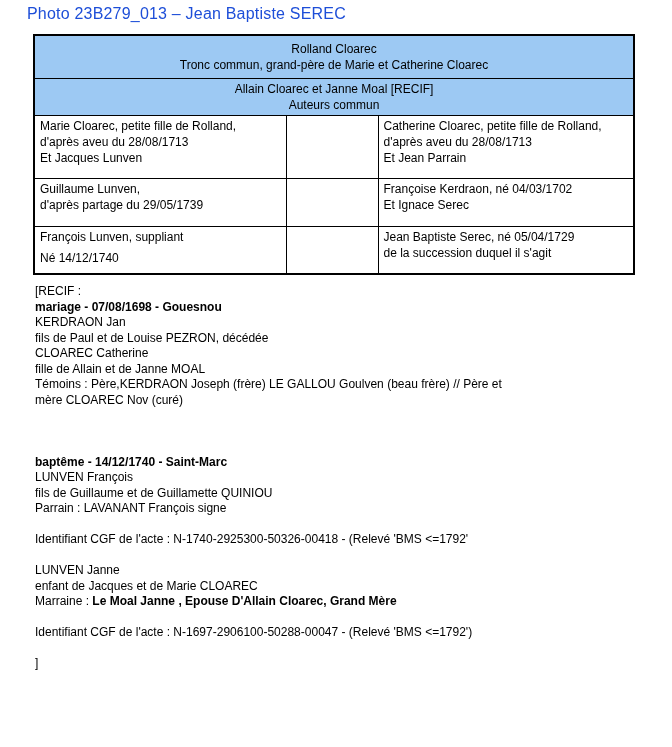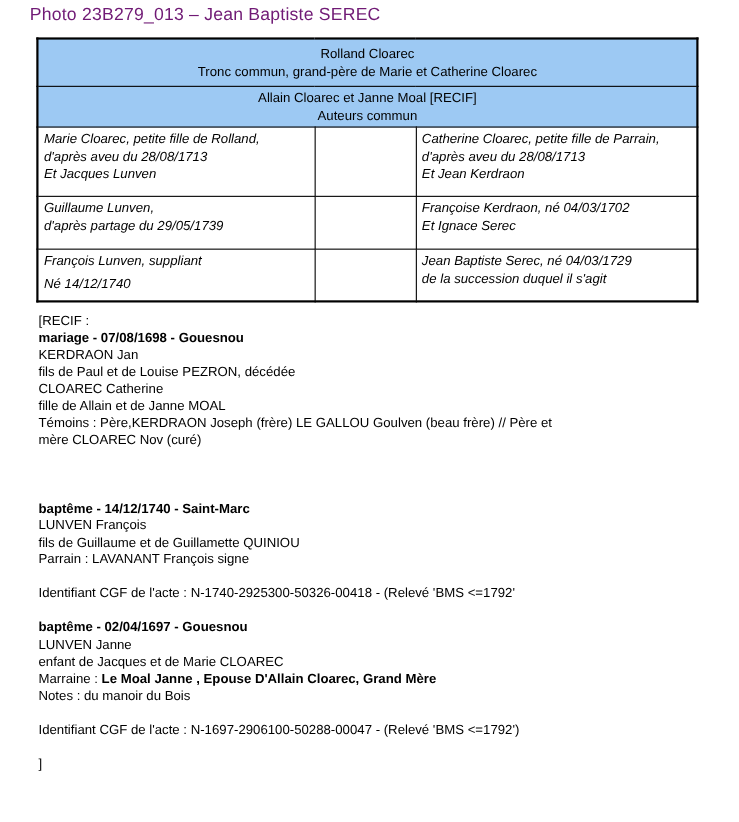--- a/index.html
+++ b/index.html
@@ -53,40 +53,40 @@
   tr.hdr-row-2 td { height: 30px; }
   td.cell {
     vertical-align: top;
     padding: 2px 6px 2px 5px;
     line-height: 16px;
     background: #fff;
   }
   tr.body-row-0 td { height: 58px; }
   tr.body-row-1 td { height: 43px; }
   tr.body-row-2 td { height: 42px; }
-  .cell-line { white-space: nowrap; font-style: italic; }
+  .cell-line { white-space: nowrap; }
   .cell-spacer { height: 5px; }
   .notes {
     position: absolute;
     left: 35px;
     top: 284px;
     width: 625px;
     font-size: 12px;
     line-height: 15.5px;
     color: #000;
   }
   .note-line { white-space: pre; min-height: 15.5px; }
   .note-line b, .cell-line b { font-weight: bold; }
 </style>
 </head>
 <body>
 
 <div class="page">
 
-  <div class="page-title" style="color: #701a75;">Photo 23B279_013 – Jean Baptiste SEREC</div>
+  <div class="page-title" style="color: #1d4ed8;">Photo 23B279_013 – Jean Baptiste SEREC</div>
 
   <table class="gen-table">
     <colgroup>
       <col style="width:252px">
       <col style="width:92px">
       <col style="width:256px">
     </colgroup>
     <thead>
         <tr class="hdr-row-1">
           <td class="hdr" colspan="3" style="background: rgb(157, 201, 243);">
@@ -103,23 +103,23 @@
       </thead>
     <tbody>
         <tr class="body-row-0">
           <td class="cell">
             <div class="cell-line">Marie Cloarec, petite fille de Rolland,</div>
             <div class="cell-line">d'après aveu du 28/08/1713</div>
             <div class="cell-line">Et Jacques Lunven</div>
           </td>
           <td class="cell"></td>
           <td class="cell">
-            <div class="cell-line">Catherine Cloarec, petite fille de Parrain,</div>
+            <div class="cell-line">Catherine Cloarec, petite fille de Rolland,</div>
             <div class="cell-line">d'après aveu du 28/08/1713</div>
-            <div class="cell-line">Et Jean Kerdraon</div>
+            <div class="cell-line">Et Jean Parrain</div>
           </td>
         </tr>
         <tr class="body-row-1">
           <td class="cell">
             <div class="cell-line">Guillaume Lunven,</div>
             <div class="cell-line">d'après partage du 29/05/1739</div>
           </td>
           <td class="cell"></td>
           <td class="cell">
             <div class="cell-line">Françoise Kerdraon, né 04/03/1702</div>
@@ -127,21 +127,21 @@
           </td>
         </tr>
         <tr class="body-row-2">
           <td class="cell">
             <div class="cell-line">François Lunven, suppliant</div>
             <div class="cell-spacer"></div>
             <div class="cell-line">Né 14/12/1740</div>
           </td>
           <td class="cell"></td>
           <td class="cell">
-            <div class="cell-line">Jean Baptiste Serec, né 04/03/1729</div>
+            <div class="cell-line">Jean Baptiste Serec, né 05/04/1729</div>
             <div class="cell-line">de la succession duquel il s'agit</div>
           </td>
         </tr>
       </tbody>
   </table>
 
   <div class="notes">
       <div class="note-line"><span>[RECIF :</span></div>
       <div class="note-line"><b>mariage - 07/08/1698 - Gouesnou</b></div>
       <div class="note-line"><span>KERDRAON Jan</span></div>
@@ -153,24 +153,22 @@
       <div class="note-line">&nbsp;</div>
       <div class="note-line">&nbsp;</div>
       <div class="note-line">&nbsp;</div>
       <div class="note-line"><b>baptême - 14/12/1740 - Saint-Marc</b></div>
       <div class="note-line"><span>LUNVEN François</span></div>
       <div class="note-line"><span>fils de Guillaume et de Guillamette QUINIOU</span></div>
       <div class="note-line"><span>Parrain : LAVANANT François signe</span></div>
       <div class="note-line">&nbsp;</div>
       <div class="note-line"><span>Identifiant CGF de l'acte : N-1740-2925300-50326-00418 - (Relevé 'BMS &lt;=1792'</span></div>
       <div class="note-line">&nbsp;</div>
-      <div class="note-line"><b>baptême - 02/04/1697 - Gouesnou</b></div>
       <div class="note-line"><span>LUNVEN Janne</span></div>
       <div class="note-line"><span>enfant de Jacques et de Marie CLOAREC</span></div>
       <div class="note-line"><span>Marraine : </span><b>Le Moal Janne , Epouse D'Allain Cloarec, Grand Mère</b></div>
-      <div class="note-line"><span>Notes : du manoir du Bois</span></div>
       <div class="note-line">&nbsp;</div>
       <div class="note-line"><span>Identifiant CGF de l'acte : N-1697-2906100-50288-00047 - (Relevé 'BMS &lt;=1792')</span></div>
       <div class="note-line">&nbsp;</div>
       <div class="note-line"><span>]</span></div>
     </div>
 
 </div>
 
 </body></html>

